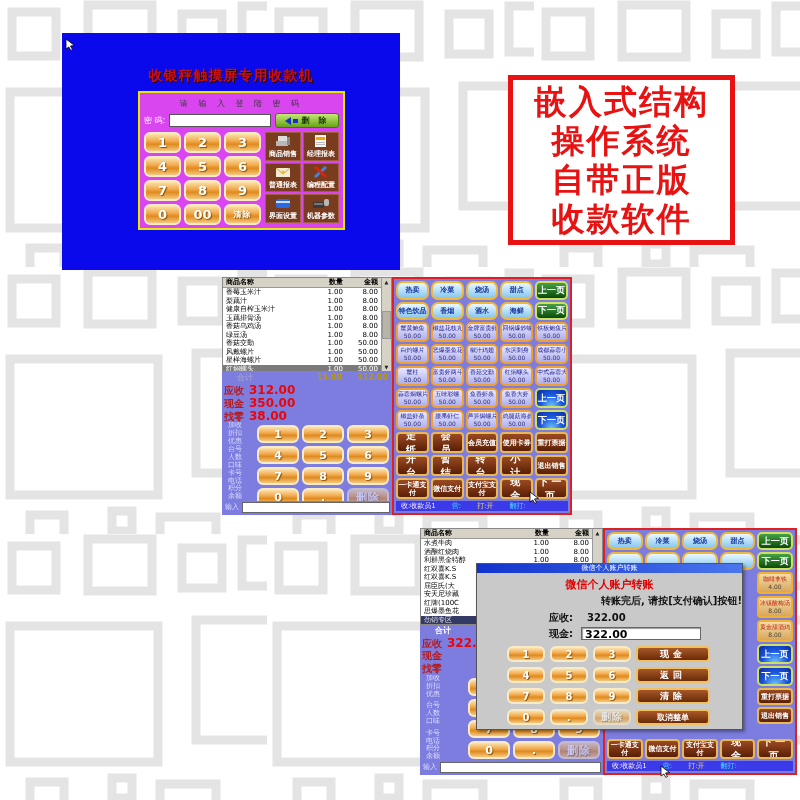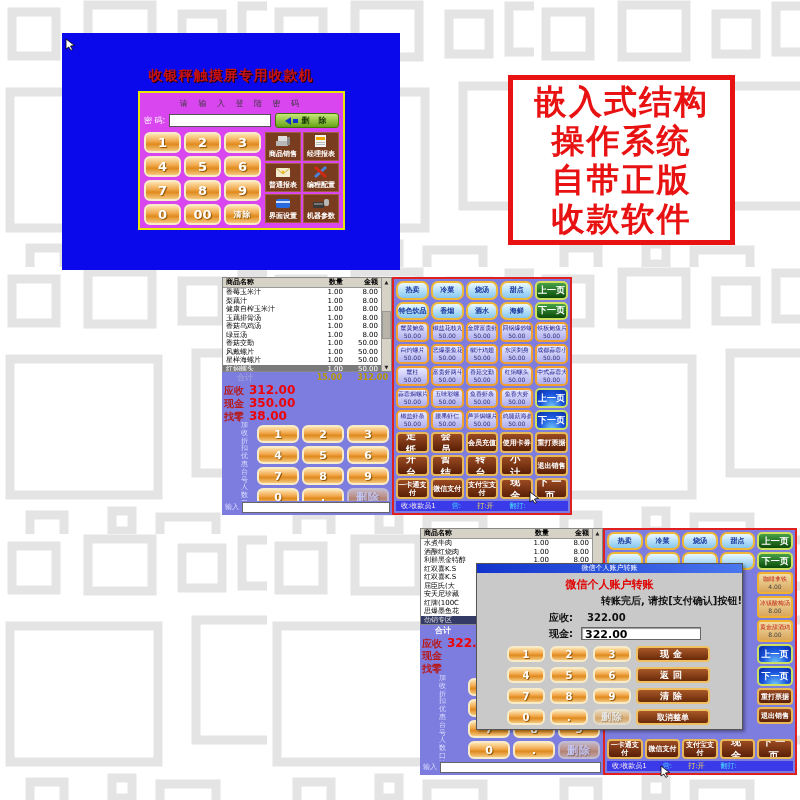--- a/index.html
+++ b/index.html
@@ -58,21 +58,21 @@
   .sbar{position:absolute;right:0;top:0;bottom:0;width:9px;background:#d6d2c6;border-left:1px solid #999;
         display:flex;flex-direction:column;align-items:center;justify-content:space-between;
         font-size:5px;color:#222;line-height:8px;}
   .sthumb{width:7px;height:26px;background:#b8b4a8;border:1px solid #999;}
   .hjrow{display:flex;height:11px;align-items:center;font-size:8px;color:#b89a00;font-weight:bold;}
   .hjrow .hjlbl{width:92px;padding-left:15px;color:#9a9ad8;box-sizing:border-box;}
   .hjrow .c-qty,.hjrow .c-amt{color:#b89a00;}
   .redrow{display:flex;align-items:baseline;height:13px;font-size:10px;color:#b81a1a;font-weight:bold;padding-left:2px;}
   .redrow .val{color:#ee0404;font-size:12px;margin-left:5px;}
   .midzone{flex:1;display:flex;overflow:hidden;}
-  .slabels{width:28px;display:flex;flex-direction:column;color:#dcdcff;font-size:7px;line-height:7.8px;padding-left:19px;box-sizing:border-box;}
+  .slabels{width:28px;display:flex;flex-direction:column;color:#dcdcff;font-size:7px;line-height:7.8px;padding-left:6px;box-sizing:border-box;}
   .slabels .gap{height:5px;}
   .kp2{flex:1;display:grid;grid-template-columns:repeat(3,42px);grid-auto-rows:18px;gap:3px;
        justify-content:end;align-content:start;padding:3px 3px 0 0;}
   .kp2 .okey{font-size:11px;}
   .inputrow{height:12px;display:flex;align-items:center;gap:3px;padding:0 2px 2px 3px;}
   .inputrow .lb{color:#dcdcff;font-size:7px;white-space:nowrap;}
   .inputrow .field{flex:1;height:9px;background:#fff;border:1px solid #666;}
   .rgrid{flex:1;border:2px solid #e02020;display:flex;flex-direction:column;padding:2px;gap:2px;box-sizing:border-box;}
   .row5{display:grid;grid-template-columns:repeat(5,1fr);gap:2px;}
   .catbtn{background:linear-gradient(#eaf8ff,#84c6f0);border:2px solid #f0b838;border-radius:7px;

